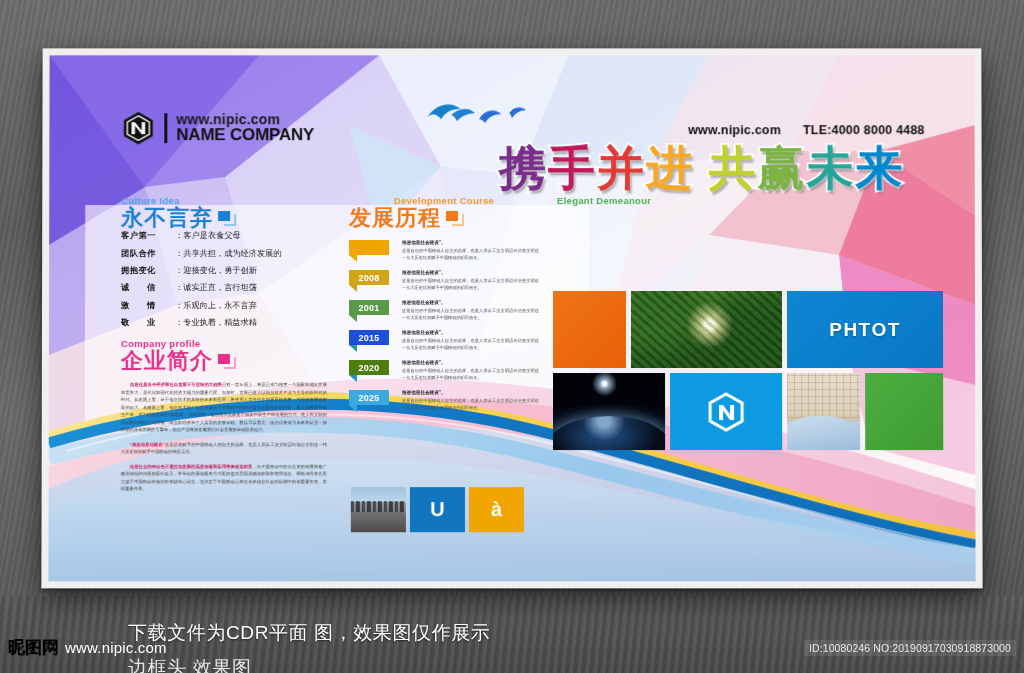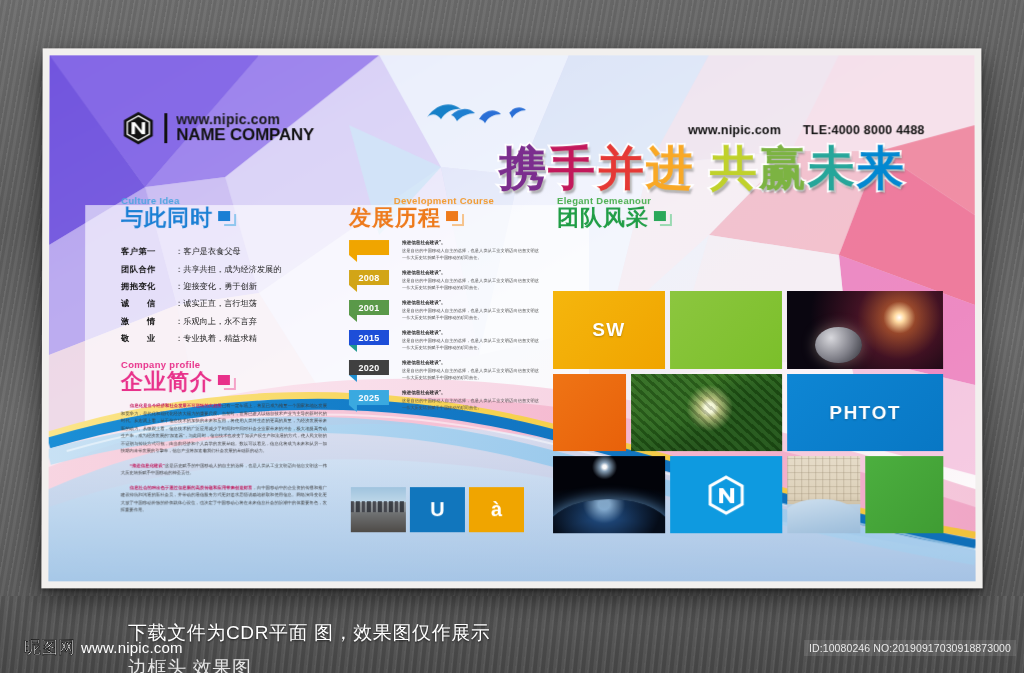--- a/index.html
+++ b/index.html
@@ -68,21 +68,21 @@
   .contact{
     position:absolute;right:50px;top:68px;
     font-size:12.5px;font-weight:700;color:#111;letter-spacing:.2px;
     display:flex;gap:22px;
   }
 
   
   .main-title{
     position:absolute;left:450px;top:82px;
     font-size:47px;font-weight:700;letter-spacing:2px;
-    font-family:Liberation Sans, sans-serif;
+    font-family:Liberation Serif, serif;
     white-space:nowrap;
   }
   .main-title span{
     -webkit-text-stroke:3.5px #ffffff;
     paint-order:stroke fill;
     text-shadow:2px 3px 2px rgba(90,90,90,.45);
   }
   .mt-1{color:#7b2d8e;} .mt-2{color:#c2185b;} .mt-3{color:#e53935;}
   .mt-4{color:#f9a825;} .mt-5{color:#c0d12b;} .mt-6{color:#7cb342;}
   .mt-7{color:#26a69a;} .mt-8{color:#0288d1;}
@@ -92,26 +92,26 @@
   .sec-en{font-size:9.5px;font-weight:700;letter-spacing:.3px;}
   .sec-cn{font-size:22px;font-weight:700;letter-spacing:1px;display:flex;align-items:center;gap:5px;line-height:1.1;}
   .sq-wrap{display:inline-flex;align-items:flex-start;position:relative;width:19px;height:17px;}
   .sq-a{position:absolute;left:0;top:1px;width:12px;height:10px;}
   .sq-b{position:absolute;left:6px;top:4px;width:12px;height:12px;border:2px solid;border-top:none;border-left:none;box-sizing:border-box;}
 
   
   .col-culture{position:absolute;left:72px;top:140px;width:200px;}
   .culture-en{color:#4aa3df;}
   .culture-cn{color:#1a7fd4;}
-  .culture-list{margin-top:16px;}
+  .culture-list{margin-top:0;}
   .c-item{display:flex;font-size:8.2px;color:#222;line-height:1.45;margin-bottom:5.5px;white-space:nowrap;}
   .c-key{font-weight:700;color:#111;letter-spacing:.5px;min-width:54px;display:inline-block;}
 
   
-  .col-profile{position:absolute;left:72px;top:283px;width:206px;margin-top:21px;}
+  .col-profile{position:absolute;left:72px;top:283px;width:206px;}
   .profile-en{color:#e8308a;}
   .profile-cn{color:#e8308a;}
   .profile-body{margin-top:8px;}
   .p-para{font-size:4.3px;line-height:1.75;color:#3a3a3a;text-align:justify;margin:0 0 7px 0;}
   .p-para b{color:#c2185b;}
   .p-indent{text-indent:9px;}
 
   
   .col-dev{position:absolute;left:300px;top:140px;width:190px;}
   .dev-en{color:#f29a2e;text-align:center;}
@@ -221,21 +221,21 @@
     position:absolute;left:128px;top:620px;
     font-size:19px;color:#ffffff;letter-spacing:.6px;white-space:nowrap;
     text-shadow:0 1px 2px rgba(0,0,0,.6);
   }
   .cap-sub{
     position:absolute;left:128px;top:655px;
     font-size:19px;color:#e4e4e4;letter-spacing:.6px;white-space:nowrap;
   }
   .wm{position:absolute;left:8px;top:636px;display:flex;align-items:center;gap:6px;}
   .wm-cn{
-    font-size:17px;font-weight:400;color:#fff;letter-spacing:0;margin-left:16px;
+    font-size:17px;font-weight:700;color:#fff;letter-spacing:0;
     -webkit-text-stroke:.6px #000;
   }
   .wm-url{font-size:15px;color:#fff;letter-spacing:.2px;}
   .idtag{
     position:absolute;right:8px;top:640px;
     font-size:10.5px;color:#e9e9e9;letter-spacing:.1px;
     background:rgba(255,255,255,.10);padding:2px 5px;
   }
 </style>
 </head>
@@ -364,21 +364,21 @@
         <span>TLE:4000 8000 4488</span>
       </div>
 
       <div class="main-title">
         <span class="mt-1">携</span><span class="mt-2">手</span><span class="mt-3">并</span><span class="mt-4">进</span><span class="mt-gap"> </span><span class="mt-5">共</span><span class="mt-6">赢</span><span class="mt-7">未</span><span class="mt-8">来</span>
       </div>
 
       <div class="col-culture">
         <div class="sec-en culture-en">Culture Idea</div>
         <div class="sec-cn culture-cn">
-          <span>与此同时</span>
+          <span>永不言弃</span>
           <span class="sq-wrap">
             <span class="sq-a" style="background:#1a7fd4"></span>
             <span class="sq-b" style="border-color:#8fc6ee"></span>
           </span>
         </div>
         <div class="culture-list">
           <div class="c-item">
             <span class="c-key">客户第一</span>
             <span>：</span>
             <span>客户是衣食父母</span>
@@ -479,21 +479,21 @@
               <div class="tl-chip" style="background:#1d4ed8">2015</div>
               <div class="tl-tail" style="border-top-color:#1f9a8f"></div>
             </div>
             <div class="tl-txt">
               <div class="tl-h">推进信息社会建设”。</div>
               <div class="tl-b">这是自信的中国移动人自主的选择，也是人类从工业文明迈向信息文明这一伟大历史转折赋予中国移动的职司责任。</div>
             </div>
           </div>
           <div class="tl-row">
             <div class="tl-tag">
-              <div class="tl-chip" style="background:#404040">2020</div>
+              <div class="tl-chip" style="background:#4d7c0f">2020</div>
               <div class="tl-tail" style="border-top-color:#1f8fd0"></div>
             </div>
             <div class="tl-txt">
               <div class="tl-h">推进信息社会建设”。</div>
               <div class="tl-b">这是自信的中国移动人自主的选择，也是人类从工业文明迈向信息文明这一伟大历史转折赋予中国移动的职司责任。</div>
             </div>
           </div>
           <div class="tl-row">
             <div class="tl-tag">
               <div class="tl-chip" style="background:#3aa9e0">2025</div>
@@ -512,37 +512,23 @@
         <div class="thumb flat t-blue">
           <span>U</span>
         </div>
         <div class="thumb flat t-orange">
           <span>à</span>
         </div>
       </div>
 
       <div class="col-team">
         <div class="sec-en team-en">Elegant Demeanour</div>
-        <div class="sec-cn team-cn">
-          <span>团队风采</span>
-          <span class="sq-wrap">
-            <span class="sq-a" style="background:#2aa85a"></span>
-            <span class="sq-b" style="border-color:#9ad9b2"></span>
-          </span>
-        </div>
       </div>
 
       <div class="grid">
-        <div class="g-row">
-          <div class="cell label c-amber" style="width:112px;height:78px">
-            <span class="lbl">SW</span>
-          </div>
-          <div class="cell c-lime" style="width:112px;height:78px"></div>
-          <div class="cell ph-space" style="width:156px;height:78px"></div>
-        </div>
         <div class="g-row">
           <div class="cell c-orange" style="width:73px;height:77px"></div>
           <div class="cell ph-forest" style="width:151px;height:77px"></div>
           <div class="cell label c-blue" style="width:156px;height:77px">
             <span class="lbl">PHTOT</span>
           </div>
         </div>
         <div class="g-row">
           <div class="cell ph-earth" style="width:112px;height:77px"></div>
           <div class="cell cell-logo" style="width:112px;height:77px;background:#0e9ae0">

